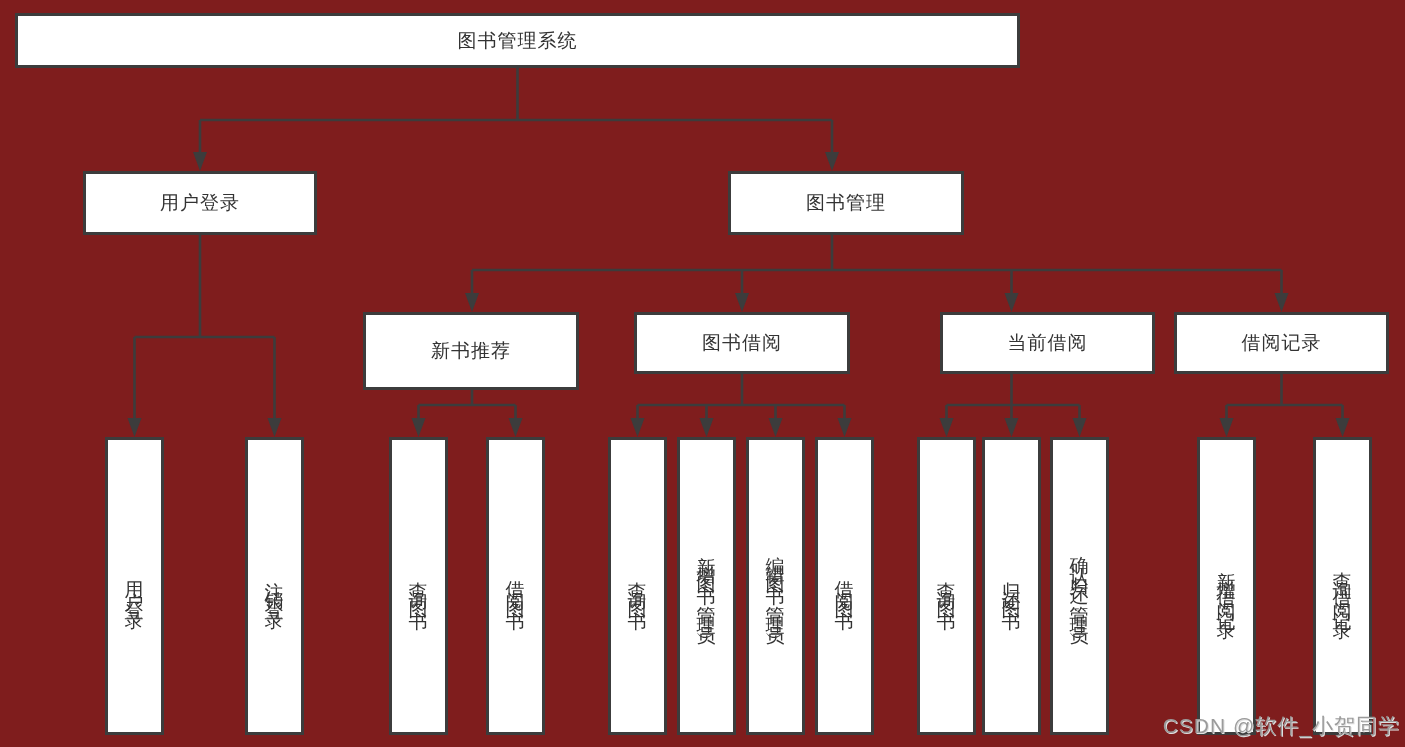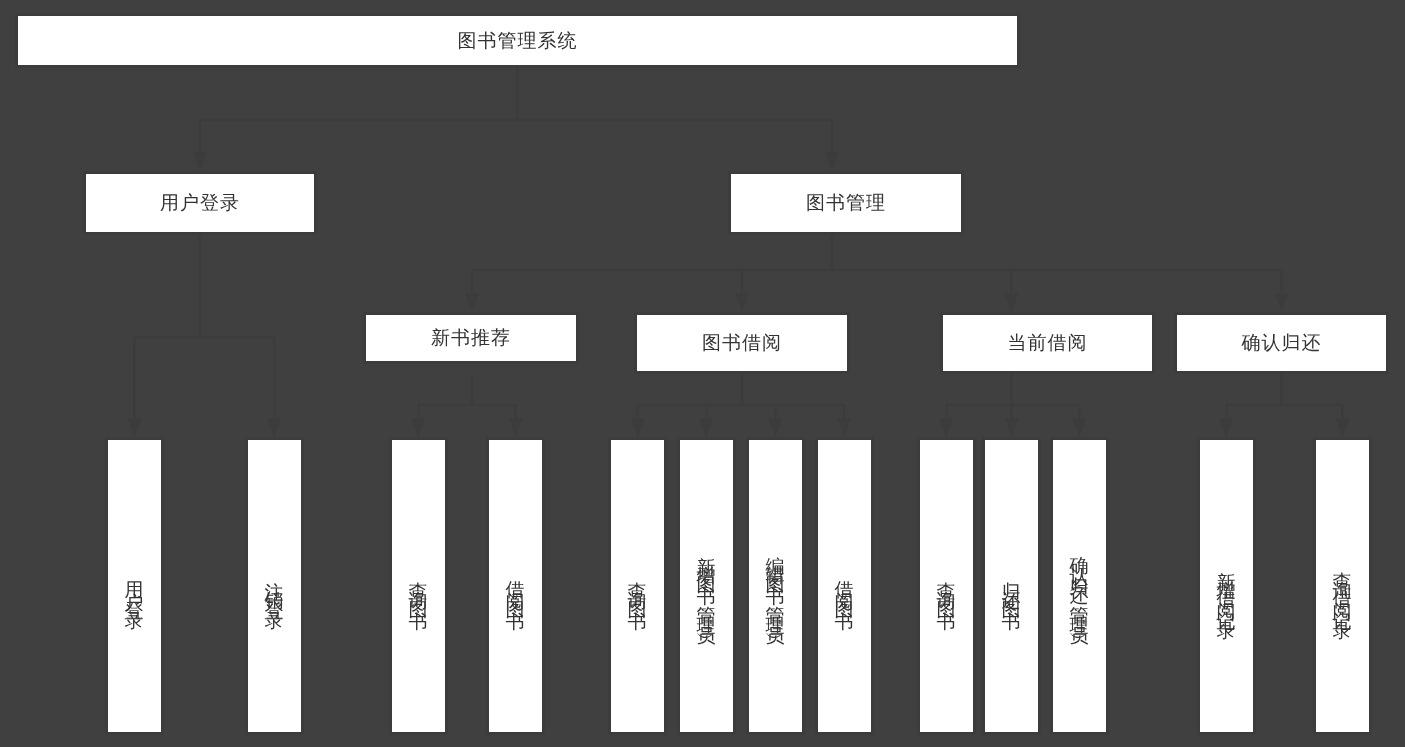--- a/index.html
+++ b/index.html
@@ -1,19 +1,19 @@
 <!DOCTYPE html>
 <html><head>
 <meta charset="utf-8">
 <style>
   html,body{margin:0;padding:0;background:#ffffff;}
   .stage{
     position:relative;
     width:1405px;height:747px;
-    background:#404040;
+    background:#7f1d1d;
     overflow:hidden;
     font-family:"Liberation Sans", sans-serif;
   }
   .wires{position:absolute;left:0;top:0;width:1405px;height:747px;}
   .box{
     position:absolute;
     box-sizing:border-box;
     background:#ffffff;
     border:3px solid #3c3c3c;
     display:flex;
@@ -28,21 +28,21 @@
   .box.v{
     writing-mode:vertical-rl;
     letter-spacing:10px;
     line-height:1;
     white-space:pre;
   }
   
   .n-root        {left:15px;  top:13px;  width:1005px; height:55px;}
   .n-user-login  {left:83px;  top:171px; width:234px;  height:64px;}
   .n-book-mgmt   {left:714px; top:171px; width:236px;  height:64px;margin-left:14px;}
-  .n-new-rec     {left:363px; top:312px; width:216px;  height:52px;}
+  .n-new-rec     {left:363px; top:312px; width:216px;  height:78px;}
   .n-borrow      {left:634px; top:312px; width:216px;  height:62px;}
   .n-current     {left:940px; top:312px; width:215px;  height:62px;}
   .n-record      {left:1174px;top:312px; width:215px;  height:62px;}
   .leaf{top:437px;width:59px;height:298px;}
   .l-login       {left:105px;}
   .l-logout      {left:245px;}
   .l-rec-query   {left:389px;}
   .l-rec-borrow  {left:486px;}
   .l-bb-query    {left:608px;}
   .l-bb-add      {left:677px;}
@@ -117,34 +117,35 @@
   </svg>
 
   <div class="box n-root">图书管理系统</div>
 
   <div class="box n-user-login">用户登录</div>
   <div class="box n-book-mgmt">图书管理</div>
 
   <div class="box n-new-rec">新书推荐</div>
   <div class="box n-borrow">图书借阅</div>
   <div class="box n-current">当前借阅</div>
-  <div class="box n-record">确认归还</div>
+  <div class="box n-record">借阅记录</div>
 
   <div class="box v leaf l-login">用户登录</div>
   <div class="box v leaf l-logout">注销登录</div>
 
   <div class="box v leaf l-rec-query">查询图书</div>
   <div class="box v leaf l-rec-borrow">借阅图书</div>
 
   <div class="box v leaf l-bb-query">查询图书</div>
   <div class="box v leaf l-bb-add">新增图书（管理员）</div>
   <div class="box v leaf l-bb-edit">编辑图书（管理员）</div>
   <div class="box v leaf l-bb-borrow">借阅图书</div>
 
   <div class="box v leaf l-cb-query">查询图书</div>
   <div class="box v leaf l-cb-return">归还图书</div>
   <div class="box v leaf l-cb-confirm">确认归还（管理员）</div>
 
   <div class="box v leaf l-br-add">新增借阅记录</div>
   <div class="box v leaf l-br-query">查询借阅记录</div>
 
+  <div class="watermark">CSDN @软件_小贺同学</div>
 
 </div>
 
 </body></html>

